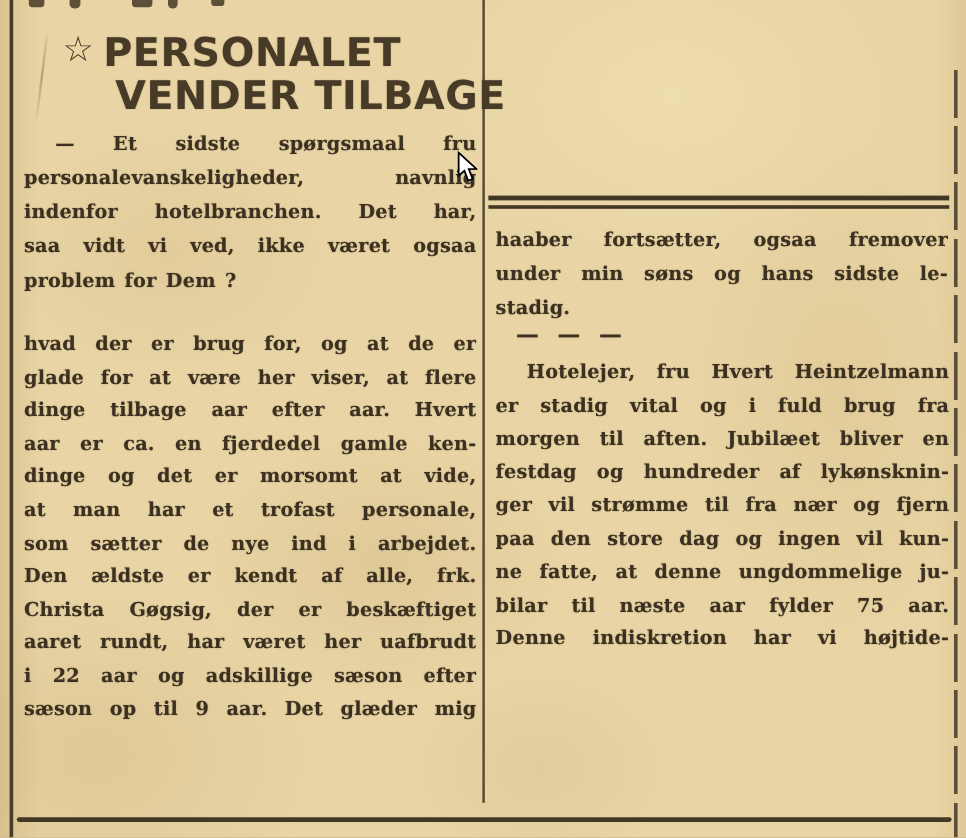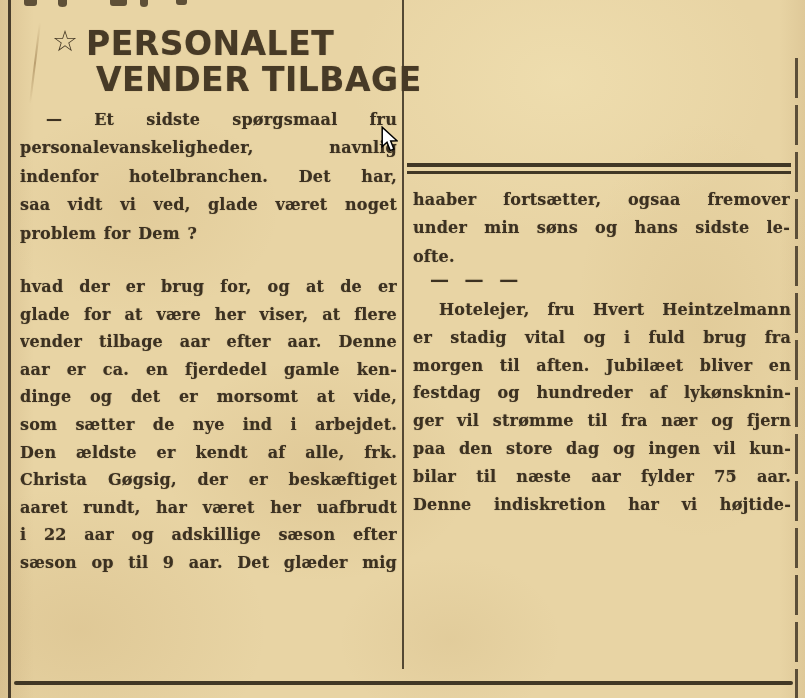--- a/index.html
+++ b/index.html
@@ -82,50 +82,52 @@
   <div class="crease"></div>
 
   <span class="star">☆</span>
   <div class="hl hl1">PERSONALET</div>
   <div class="hl hl2">VENDER TILBAGE</div>
 
   <div class="para" id="lp1">
       <div class="tline ind">— Et sidste spørgsmaal fru</div>
       <div class="tline">personalevanskeligheder, navnlig</div>
       <div class="tline">indenfor hotelbranchen. Det har,</div>
-      <div class="tline">saa vidt vi ved, glade været noget</div>
+      <div class="tline">saa vidt vi ved, ikke været ogsaa</div>
       <div class="tline endl">problem for Dem ?</div>
     </div>
   <div class="para" id="lp2">
       <div class="tline">hvad der er brug for, og at de er</div>
       <div class="tline">glade for at være her viser, at flere</div>
-      <div class="tline">vender tilbage aar efter aar. Denne</div>
+      <div class="tline">dinge tilbage aar efter aar. Hvert</div>
       <div class="tline">aar er ca. en fjerdedel gamle ken-</div>
       <div class="tline">dinge og det er morsomt at vide,</div>
+      <div class="tline">at man har et trofast personale,</div>
       <div class="tline">som sætter de nye ind i arbejdet.</div>
       <div class="tline">Den ældste er kendt af alle, frk.</div>
       <div class="tline">Christa Gøgsig, der er beskæftiget</div>
       <div class="tline">aaret rundt, har været her uafbrudt</div>
       <div class="tline">i 22 aar og adskillige sæson efter</div>
       <div class="tline">sæson op til 9 aar. Det glæder mig</div>
     </div>
 
   <div class="para" id="rp1">
       <div class="tline">haaber fortsætter, ogsaa fremover</div>
       <div class="tline">under min søns og hans sidste le-</div>
-      <div class="tline endl">ofte.</div>
+      <div class="tline endl">stadig.</div>
     </div>
   <div class="dash-sep">— — —</div>
   <div class="para" id="rp2">
       <div class="tline ind">Hotelejer, fru Hvert Heintzelmann</div>
       <div class="tline">er stadig vital og i fuld brug fra</div>
       <div class="tline">morgen til aften. Jubilæet bliver en</div>
       <div class="tline">festdag og hundreder af lykønsknin-</div>
       <div class="tline">ger vil strømme til fra nær og fjern</div>
       <div class="tline">paa den store dag og ingen vil kun-</div>
+      <div class="tline">ne fatte, at denne ungdommelige ju-</div>
       <div class="tline">bilar til næste aar fylder 75 aar.</div>
       <div class="tline">Denne indiskretion har vi højtide-</div>
     </div>
 
   <svg class="cursor" width="18" height="27" viewBox="0 0 18 27">
     <path d="M2.2 1.2 L2.2 20.5 L7.0 16.3 L10.2 24.6 L13.9 23.0 L10.7 15.0 L17.0 14.8 Z" fill="#ffffff" stroke="#000000" stroke-width="1.5" stroke-linejoin="miter"></path>
   </svg>
 
 </div>
 

